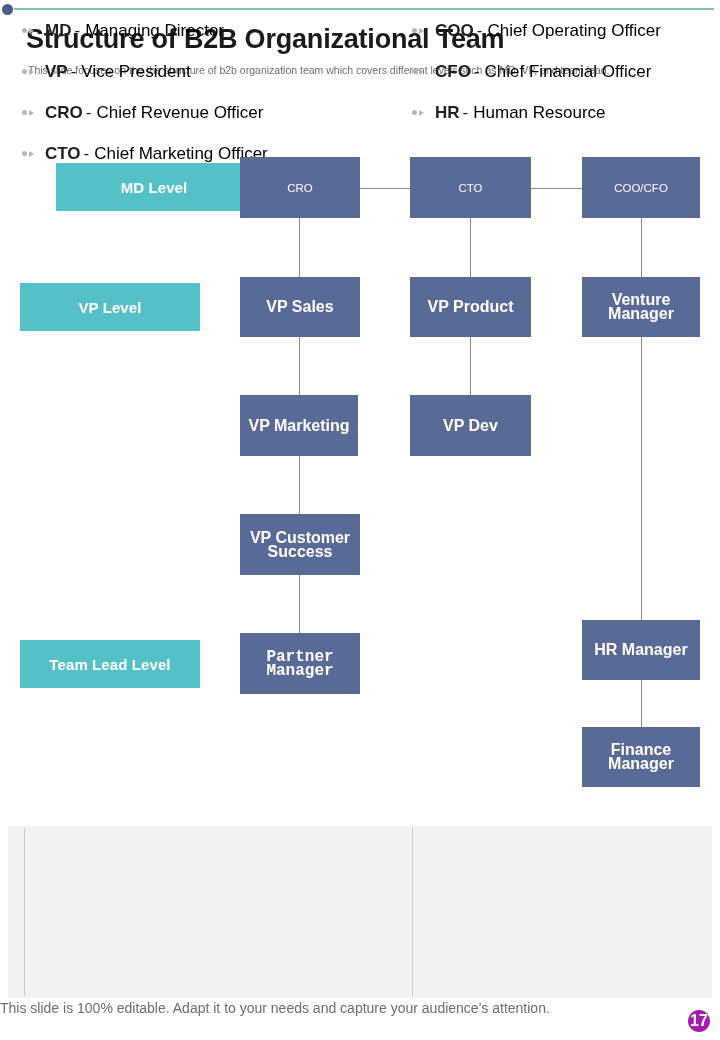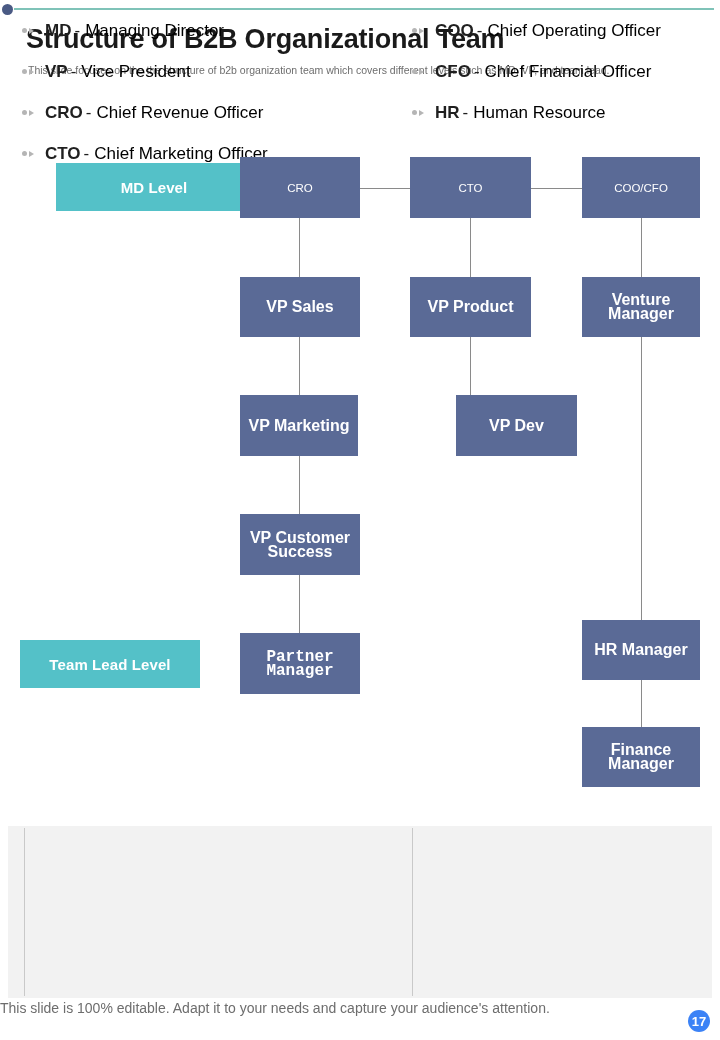--- a/index.html
+++ b/index.html
@@ -190,23 +190,23 @@
     font-size: 14px;
     color: #6d6d6d;
   }
   #page-badge {
     position: absolute;
     left: 688px;
     top: 1010px;
     width: 22px;
     height: 22px;
     border-radius: 50%;
-    background: #3b82f6;
+    background: #a21caf;
     color: #ffffff;
-    font-size: 13px;
+    font-size: 16px;
     font-weight: bold;
     display: flex;
     align-items: center;
     justify-content: center;
   }
 </style>
 </head>
 <body>
 
 <div id="top-rule"></div>
@@ -230,20 +230,23 @@
   <div class="conn-v" style="left:299px; top:456px; height:58px;"></div>
 
   <div class="conn-v" style="left:299px; top:575px; height:58px;"></div>
 
   <div class="conn-v" style="left:641px; top:337px; height:283px;"></div>
   <div class="conn-v" style="left:641px; top:680px; height:47px;"></div>
 
   <div class="level-label" style="left:20px; top:163px; width:196px; height:48px;margin-left:36px;">
     <span>MD Level</span>
   </div>
+  <div class="level-label" style="left:20px; top:283px; width:180px; height:48px;">
+    <span>VP Level</span>
+  </div>
   <div class="level-label" style="left:20px; top:640px; width:180px; height:48px;">
     <span>Team Lead Level</span>
   </div>
 
   <div class="node plain" style="left:240px; top:157px; width:120px; height:61px;">
     <span>CRO</span>
   </div>
   <div class="node plain" style="left:410px; top:157px; width:121px; height:61px;">
     <span>CTO</span>
   </div>
@@ -257,21 +260,21 @@
   <div class="node" style="left:410px; top:277px; width:121px; height:60px;">
     <span>VP Product</span>
   </div>
   <div class="node" style="left:582px; top:277px; width:118px; height:60px;">
     <span>Venture Manager</span>
   </div>
 
   <div class="node" style="left:240px; top:395px; width:118px; height:61px;">
     <span>VP Marketing</span>
   </div>
-  <div class="node" style="left:410px; top:395px; width:121px; height:61px;margin-left:46px;">
+  <div class="node" style="left:410px; top:395px; width:121px; height:61px;">
     <span>VP Dev</span>
   </div>
 
   <div class="node" style="left:240px; top:514px; width:120px; height:61px;">
     <span>VP Customer Success</span>
   </div>
 
   <div class="node" style="left:240px; top:633px; width:120px; height:61px;font-family:Liberation Mono, monospace;">
     <span>Partner Manager</span>
   </div>

